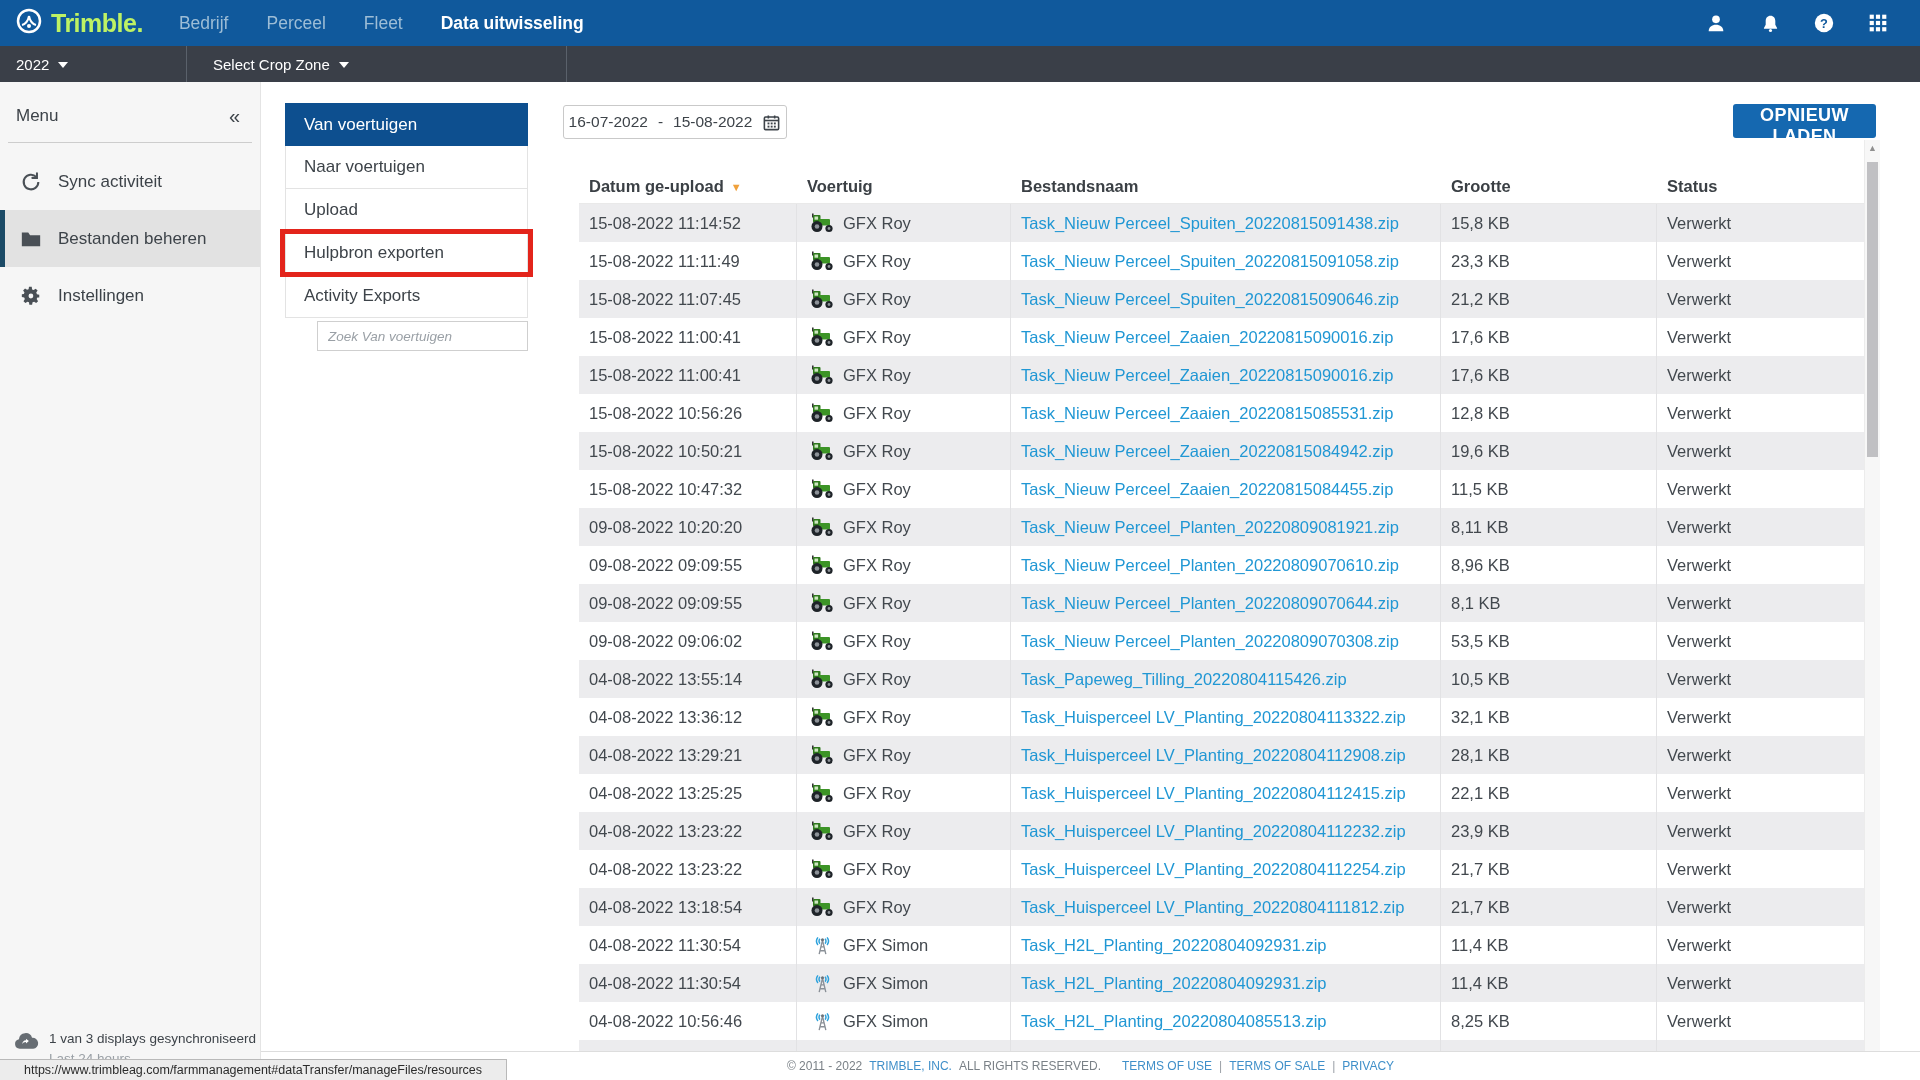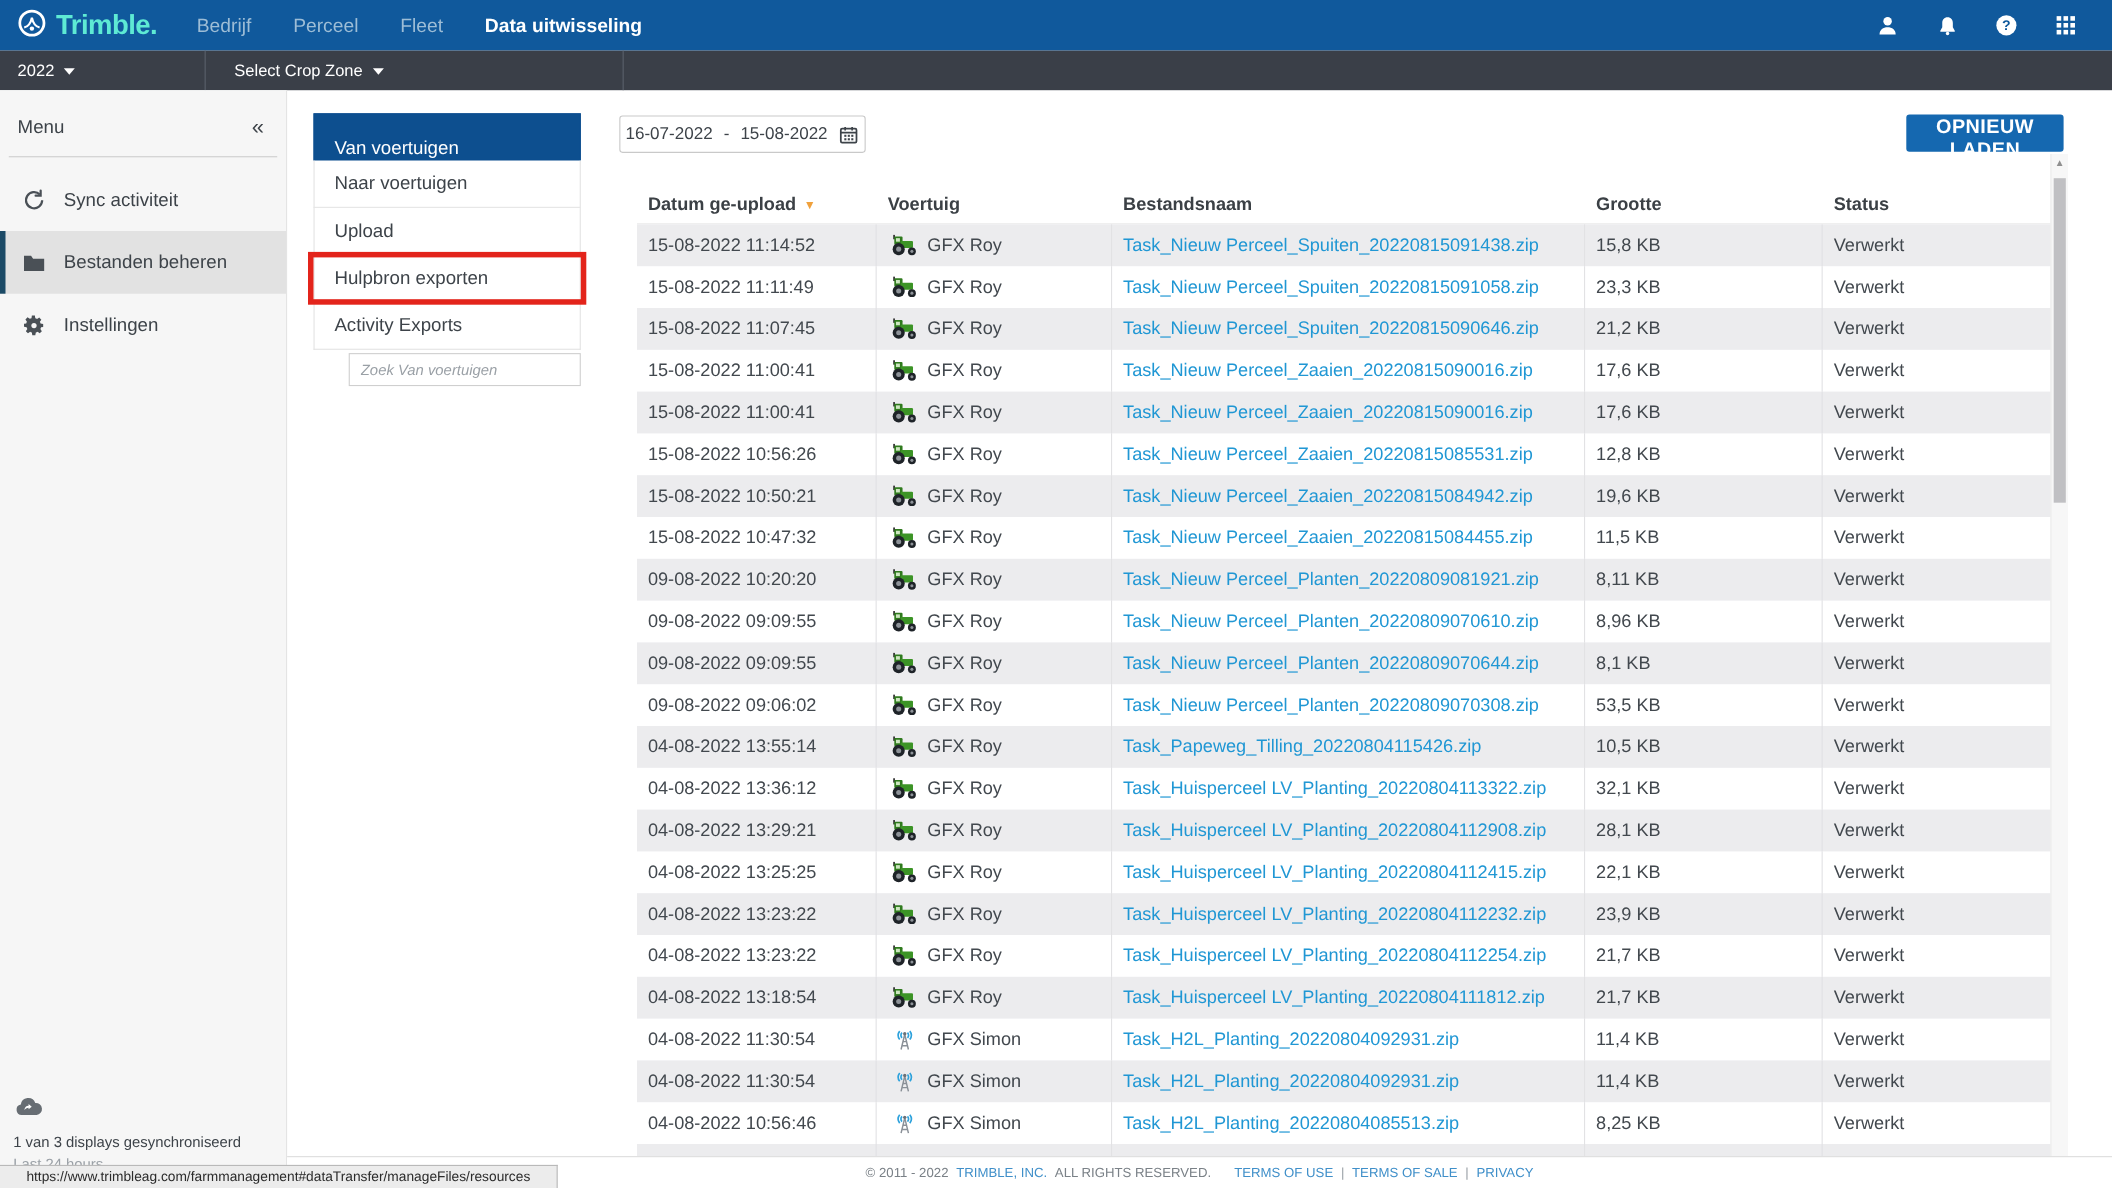--- a/index.html
+++ b/index.html
@@ -3,21 +3,21 @@
 <meta charset="utf-8">
 <style>
   html,body{margin:0;padding:0;background:#fff;}
   .stage{position:relative;width:1920px;height:1080px;overflow:hidden;background:#fff;
          font-family:"Liberation Sans",sans-serif;-webkit-font-smoothing:antialiased;}
 
   
   .navbar{position:absolute;top:0;left:0;right:0;height:46px;background:#10599c;
           display:flex;align-items:center;}
   .brand{display:flex;align-items:center;margin-left:14px;cursor:pointer;}
-  .brand-text{color:#5eead4;font-size:25px;font-weight:bold;margin-left:7px;letter-spacing:-0.5px;}
+  .brand-text{color:#bef264;font-size:25px;font-weight:bold;margin-left:7px;letter-spacing:-0.5px;}
   .nav-items{display:flex;margin-left:36px;gap:38px;}
   .nav-item{color:#9dbdd6;font-size:17.5px;cursor:pointer;}
   .nav-item.active{color:#fff;font-weight:600;}
   .nav-icons{margin-left:auto;display:flex;align-items:center;gap:30px;margin-right:30px;}
   .nav-icon{width:24px;height:24px;display:flex;align-items:center;justify-content:center;cursor:pointer;}
 
   
   .context-bar{position:absolute;top:46px;left:0;right:0;height:36px;background:#3a3f48;
                display:flex;align-items:stretch;color:#fff;font-size:15px;}
   .ctx-item{display:flex;align-items:center;gap:9px;border-right:1px solid #5a616b;
@@ -32,36 +32,36 @@
            border-right:1px solid #e4e4e4;box-sizing:border-box;}
   .menu-head{display:flex;align-items:center;justify-content:space-between;
              padding:24px 20px 16px 16px;color:#3d4349;font-size:17px;}
   .collapse{font-size:20px;color:#3d4349;cursor:pointer;line-height:14px;}
   .menu-divider{border-top:1px solid #cdcdcd;margin:0 8px 10px 8px;}
   .side-item{position:relative;display:flex;align-items:center;height:57px;
              border-left:5px solid transparent;padding-left:13px;cursor:pointer;}
   .side-item .icon{width:26px;display:flex;justify-content:center;}
   .side-item .lbl{margin-left:14px;font-size:17px;color:#3d4349;}
   .side-item.active{background:#e2e2e2;border-left-color:#1b4a66;}
-  .sync-status{position:absolute;left:12px;bottom:14px;display:flex;gap:10px;align-items:flex-start;flex-direction:column;}
+  .sync-status{position:absolute;left:12px;bottom:14px;display:flex;gap:10px;align-items:flex-start;}
   .sync-l1{font-size:13.5px;color:#3d4349;}
   .sync-l2{font-size:13.5px;color:#9aa0a6;margin-top:5px;}
 
   
   .url-bar{position:absolute;left:0;bottom:0;height:20px;background:#ececec;
            border-top:1px solid #b9b9b9;border-right:1px solid #b9b9b9;
            display:flex;align-items:center;padding:0 24px;font-size:12.5px;color:#2b2b2b;z-index:40;}
 
   
   .tab-panel{position:absolute;left:285px;top:103px;width:243px;}
   .tab{position:relative;height:43px;display:flex;align-items:center;box-sizing:border-box;
        padding-left:18px;font-size:17px;color:#3d4349;background:#fff;cursor:pointer;
        border:1px solid #e3e3e3;border-top:none;}
   .tab:first-child{border-top:1px solid #e3e3e3;}
-  .tab.active{background:#0d4f8f;color:#fff;border-color:#0d4f8f;align-items:flex-end;}
+  .tab.active{background:#0d4f8f;color:#fff;border-color:#0d4f8f;}
   .red-box{position:absolute;left:-6px;right:-6px;top:-3px;bottom:-3px;
            border:5px solid #e3241b;z-index:5;pointer-events:none;}
   .tab-search{margin-top:3px;padding-left:32px;}
   .tab-search input{width:100%;height:30px;box-sizing:border-box;border:1px solid #cfcfcf;
                     padding:0 10px;font-size:13.5px;font-family:"Liberation Sans",sans-serif;color:#444;}
   .tab-search input::placeholder{font-style:italic;color:#9aa0a6;}
 
   
   .date-range{position:absolute;left:563px;top:105px;width:224px;height:34px;border:1px solid #c9c9c9;
               border-radius:3px;display:flex;align-items:center;justify-content:center;gap:10px;

